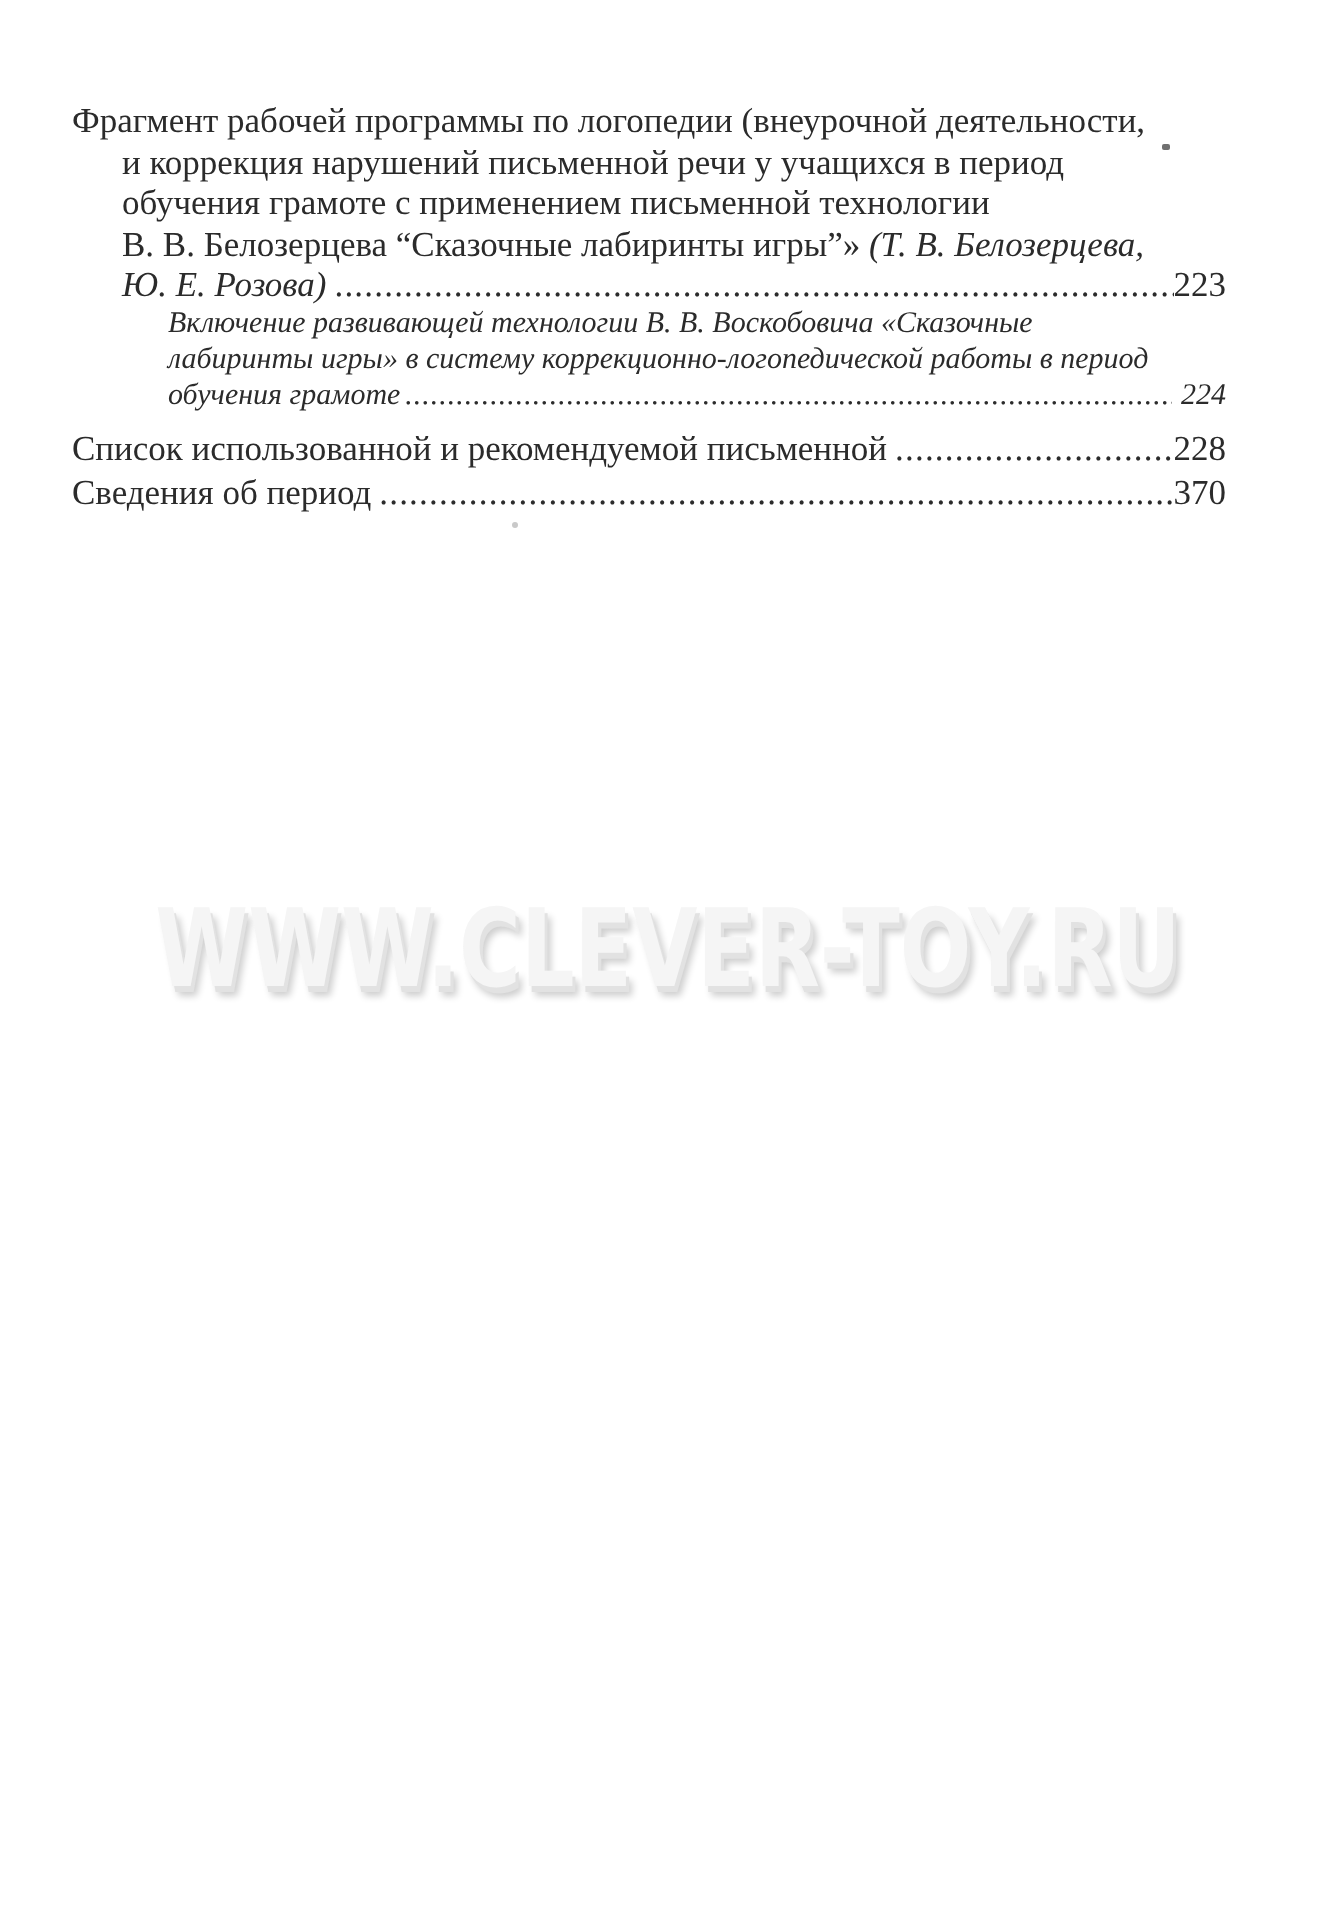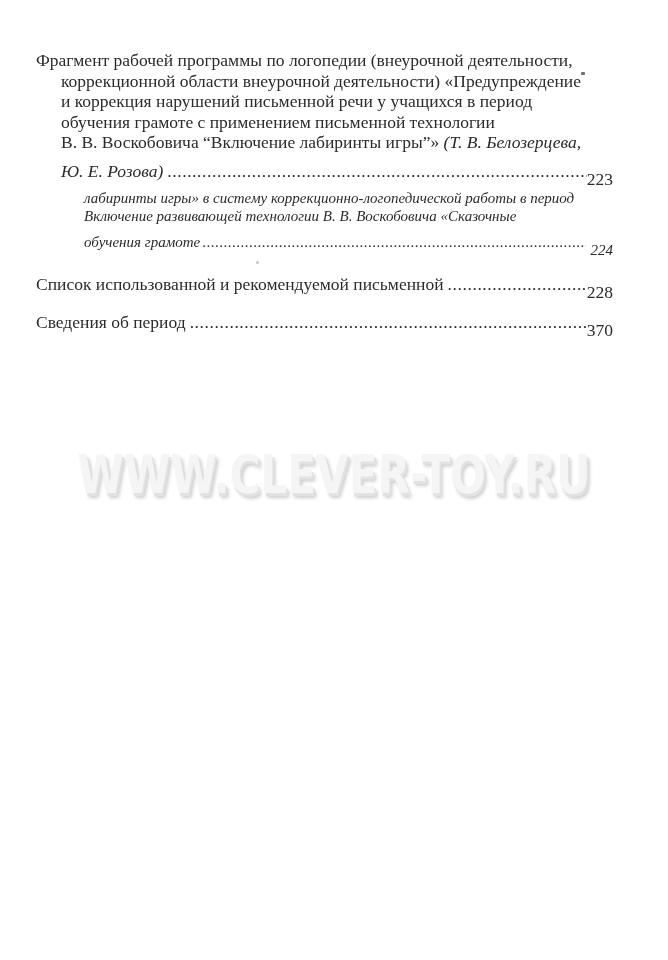--- a/index.html
+++ b/index.html
@@ -24,21 +24,21 @@
   .flexline { display: flex; align-items: center; }
   .leader {
     flex: 1 1 auto;
     min-width: 0;
     overflow: hidden;
     white-space: nowrap;
     letter-spacing: 0.6px;
     font-style: normal;
     padding: 0 1px 0 4px;
   }
-  .pagenum { flex: 0 0 auto; margin-top: 16px; }
+  .pagenum { flex: 0 0 auto; }
   .it { font-style: italic; }
   .sub-line {
     font-size: 15px;
     line-height: 18px;
     font-style: italic;
     padding-left: 48px;
   }
   .sub-line .leader { letter-spacing: 0.5px; padding-left: 2px; }
   .sub-line .pagenum { padding-left: 5px; font-style: italic; }
   .single {
@@ -78,36 +78,35 @@
     border-radius: 50%;
   }
 </style>
 </head>
 <body>
 
 <div class="toc">
 
   <div>
     <div class="line main-line">Фрагмент рабочей программы по логопедии (внеурочной деятельности,</div>
-    <div class="line main-line cont">коррекционной области внеурочной деятельности) «Предупреждение</div>
     <div class="line main-line cont">и коррекция нарушений письменной речи у учащихся в период</div>
     <div class="line main-line cont">обучения грамоте с применением письменной технологии</div>
     <div class="line main-line cont">
-      <span>В. В. Воскобовича “Включение лабиринты игры”» </span><span class="it">(Т. В. Белозерцева,</span>
+      <span>В. В. Белозерцева “Сказочные лабиринты игры”» </span><span class="it">(Т. В. Белозерцева,</span>
     </div>
     <div class="line main-line cont flexline">
       <span class="it">Ю. Е. Розова) </span>
       <span class="leader">....................................................................................................................................................................................</span>
       <span class="pagenum">223</span>
     </div>
   </div>
 
   <div>
+    <div class="line sub-line">Включение развивающей технологии В. В. Воскобовича «Сказочные</div>
     <div class="line sub-line">лабиринты игры» в систему коррекционно-логопедической работы в период</div>
-    <div class="line sub-line">Включение развивающей технологии В. В. Воскобовича «Сказочные</div>
     <div class="line sub-line flexline">
       <span>обучения грамоте</span>
       <span class="leader">....................................................................................................................................................................................</span>
       <span class="pagenum">224</span>
     </div>
   </div>
 
   <div class="line single entry3 flexline">
     <span>Список использованной и рекомендуемой письменной</span>
     <span class="leader">....................................................................................................................................................................................</span>

